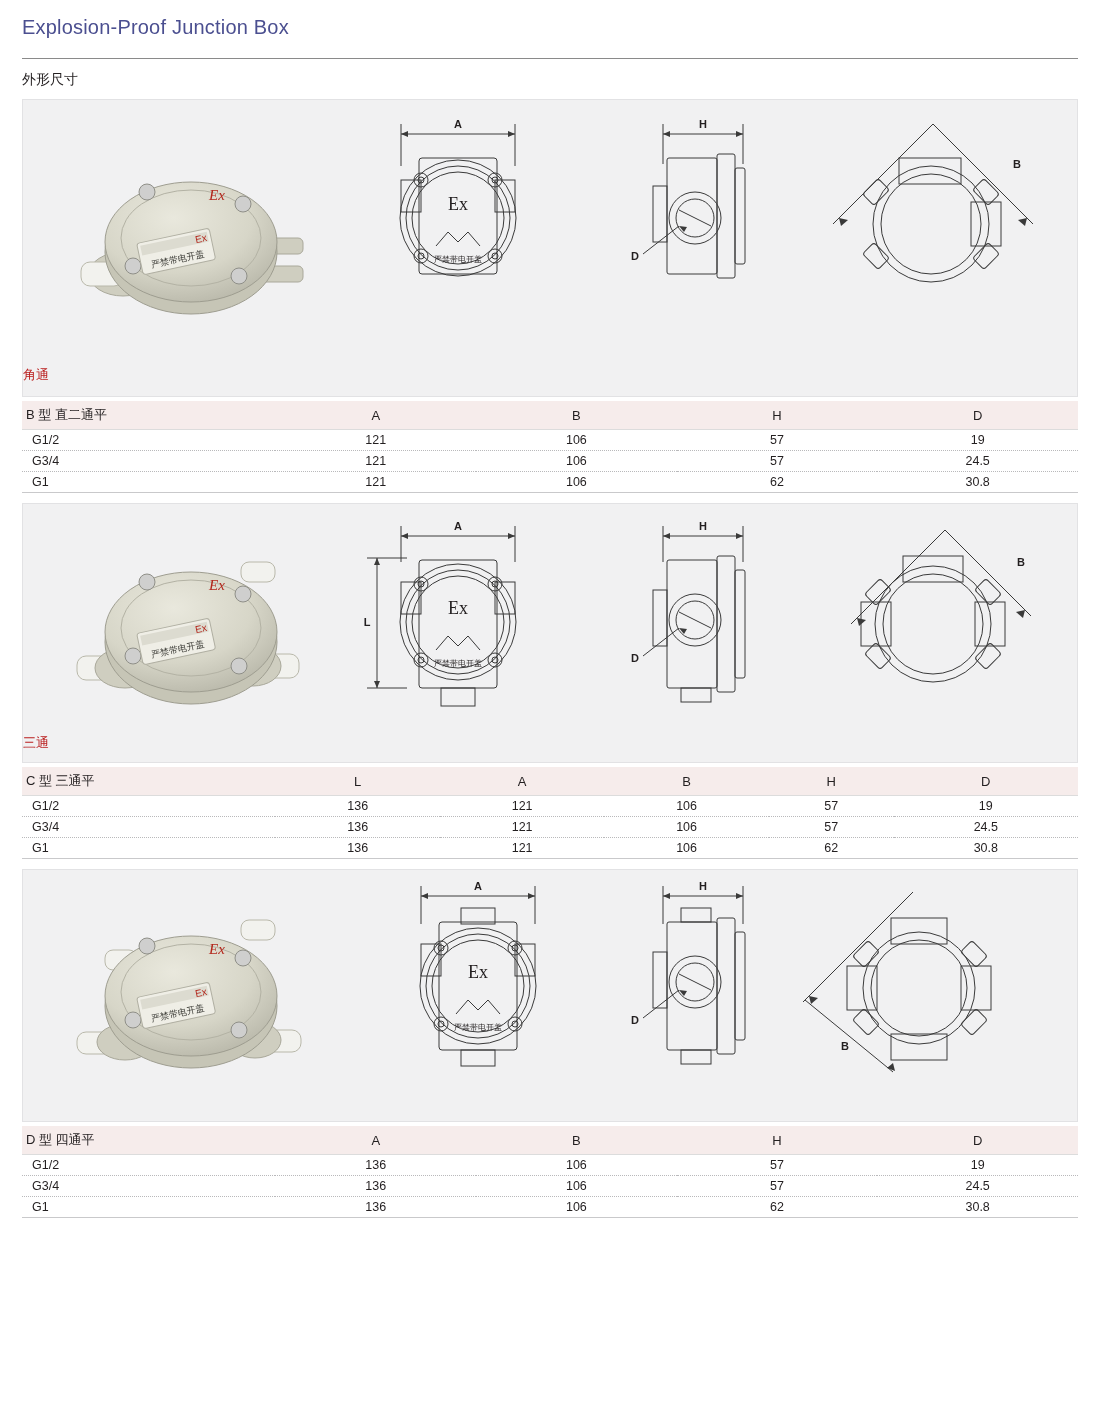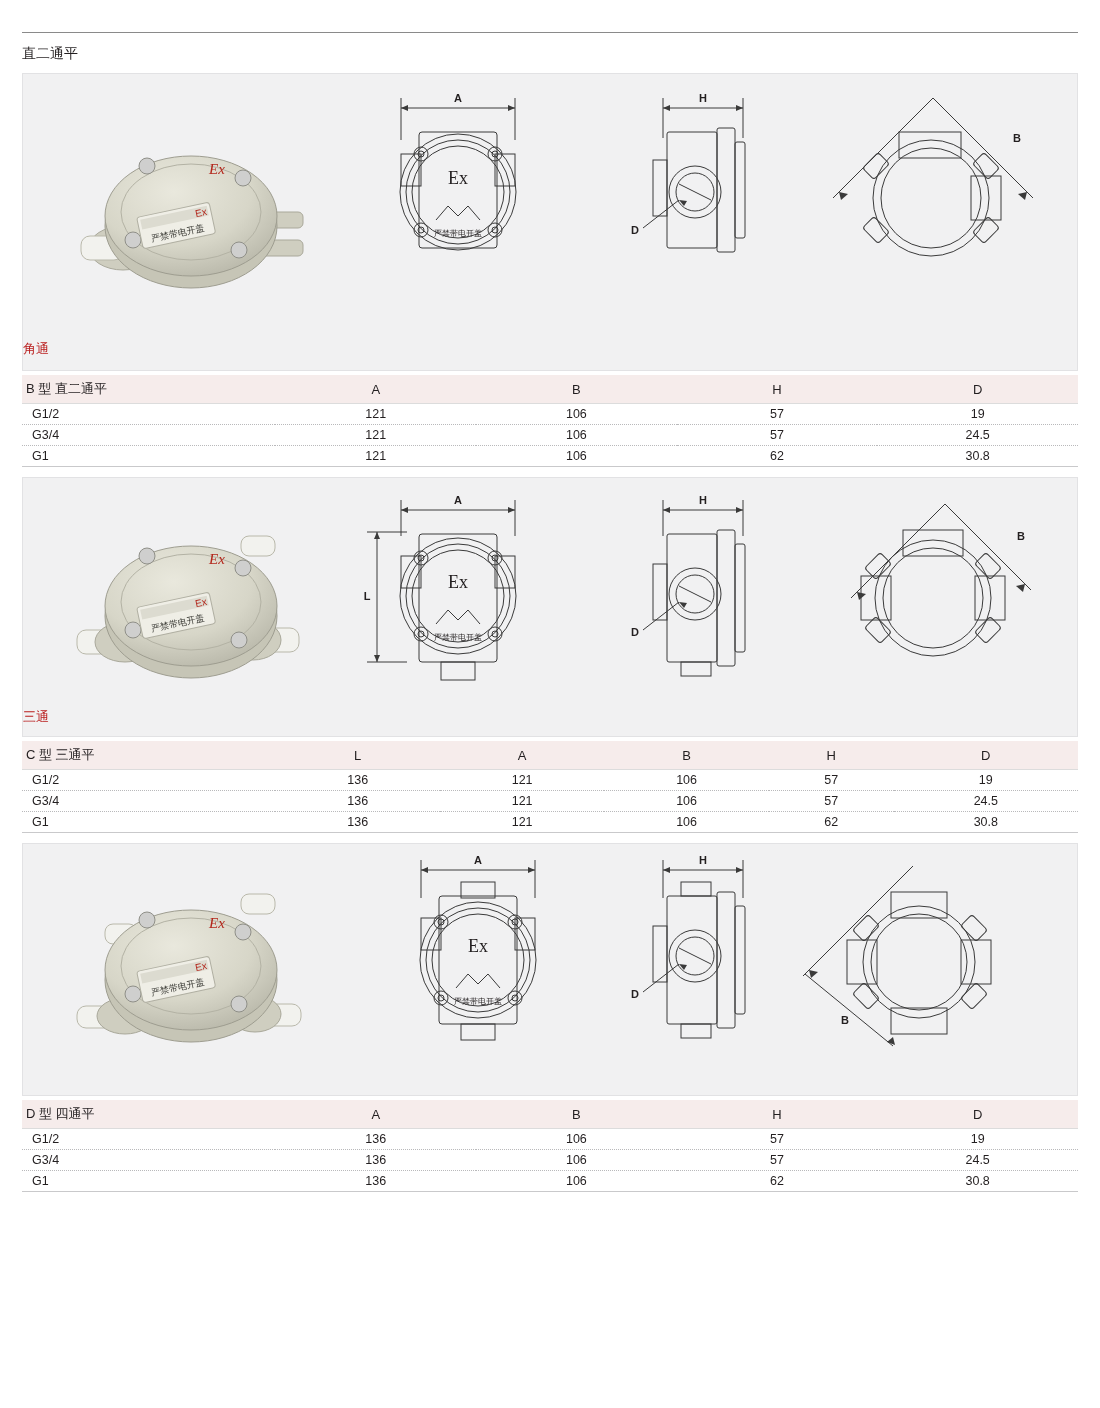--- a/index.html
+++ b/index.html
@@ -122,23 +122,24 @@
     border-bottom: 1px solid #c9c9cb;
   }
   .tbl-wrap { border-top: 0; }
 </style>
 </head>
 <body>
 
 <div class="page">
 
   <div class="header">
+    <div class="title-en">Explosion-Proof Junction Box</div>
   </div>
   <div class="rule"></div>
-  <div class="section-label">直二通平</div>
+  <div class="section-label">外形尺寸</div>
 
   <div class="block">
     <div class="figure-panel" style="height:298px;">
 
       <svg class="photo" viewBox="0 0 250 215">
         <defs>
           <radialGradient id="bodyGradB" cx="40%" cy="30%" r="75%">
             <stop offset="0%" stop-color="#e9e8dd"></stop>
             <stop offset="60%" stop-color="#d7d6c8"></stop>
             <stop offset="100%" stop-color="#b9b8aa"></stop>

